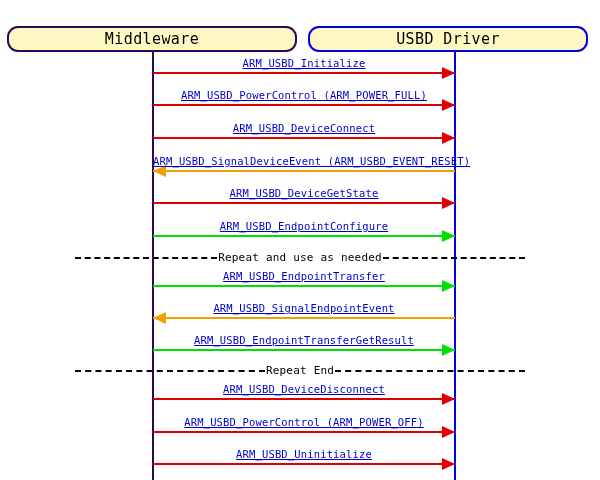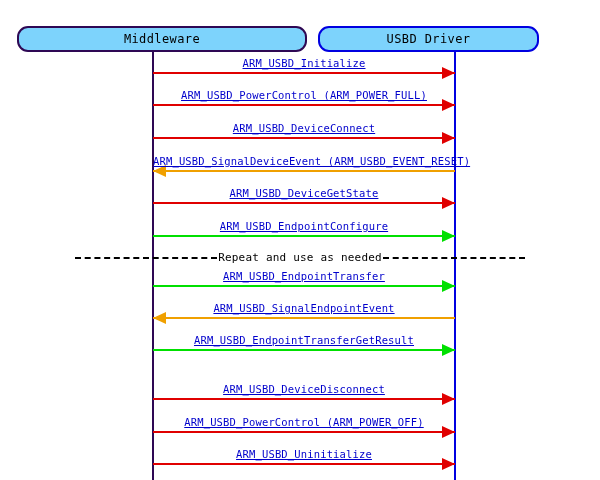--- a/index.html
+++ b/index.html
@@ -16,29 +16,28 @@
     height: 480px;
     background: #ffffff;
     overflow: hidden;
   }
   
   .participant {
     position: absolute;
     box-sizing: border-box;
     border: 2px solid #2e0854;
     border-radius: 11px;
-    background: #7dd3fc;
+    background: #fef9c3;
     display: flex;
     align-items: center;
     justify-content: center;
-    font-size: 12px;
+    font-size: 15px;
     color: #000000;
     letter-spacing: 0.4px;
     white-space: nowrap;
-    margin-left: 10px;
   }
   .participant.blue { border-color: #0000e0; }
 
   
   .lifeline {
     position: absolute;
     width: 2px;
     background: #2e0854;
   }
   .lifeline.blue { background: #0000e0; }
@@ -117,21 +116,21 @@
 </style>
 </head>
 <body>
 
 <div id="diagram">
 
 <div class="participant" style="left: 7px; top: 26px; width: 290px; height: 26px;">
       <span>Middleware</span>
     </div>
     <div class="lifeline" style="left: 152px; top: 52px; height: 428px;"></div>
-    <div class="participant blue" style="left: 308px; top: 26px; width: 221px; height: 26px;">
+    <div class="participant blue" style="left: 308px; top: 26px; width: 280px; height: 26px;">
       <span>USBD Driver</span>
     </div>
     <div class="lifeline blue" style="left: 454px; top: 52px; height: 428px;"></div>
     <div class="message c-red" style="left: 153px; top: 72px; width: 302px;">
       <div class="msg-line"></div>
       <div class="arrowhead right" style="right: 0px;"></div>
       <div class="msg-label">ARM_USBD_Initialize</div>
     </div>
     <div class="message c-red" style="left: 153px; top: 104px; width: 302px;">
       <div class="msg-line"></div>
@@ -186,13 +185,18 @@
     <div class="message c-red" style="left: 153px; top: 463px; width: 302px;">
       <div class="msg-line"></div>
       <div class="arrowhead right" style="right: 0px;"></div>
       <div class="msg-label">ARM_USBD_Uninitialize</div>
     </div>
     <div class="separator" style="left: 75px; top: 251px; width: 450px;">
       <div class="sep-dash"></div>
       <div class="sep-label">Repeat and use as needed</div>
       <div class="sep-dash"></div>
     </div>
+    <div class="separator" style="left: 75px; top: 364px; width: 450px;">
+      <div class="sep-dash"></div>
+      <div class="sep-label">Repeat End</div>
+      <div class="sep-dash"></div>
+    </div>
   </div>
 
 </body></html>

